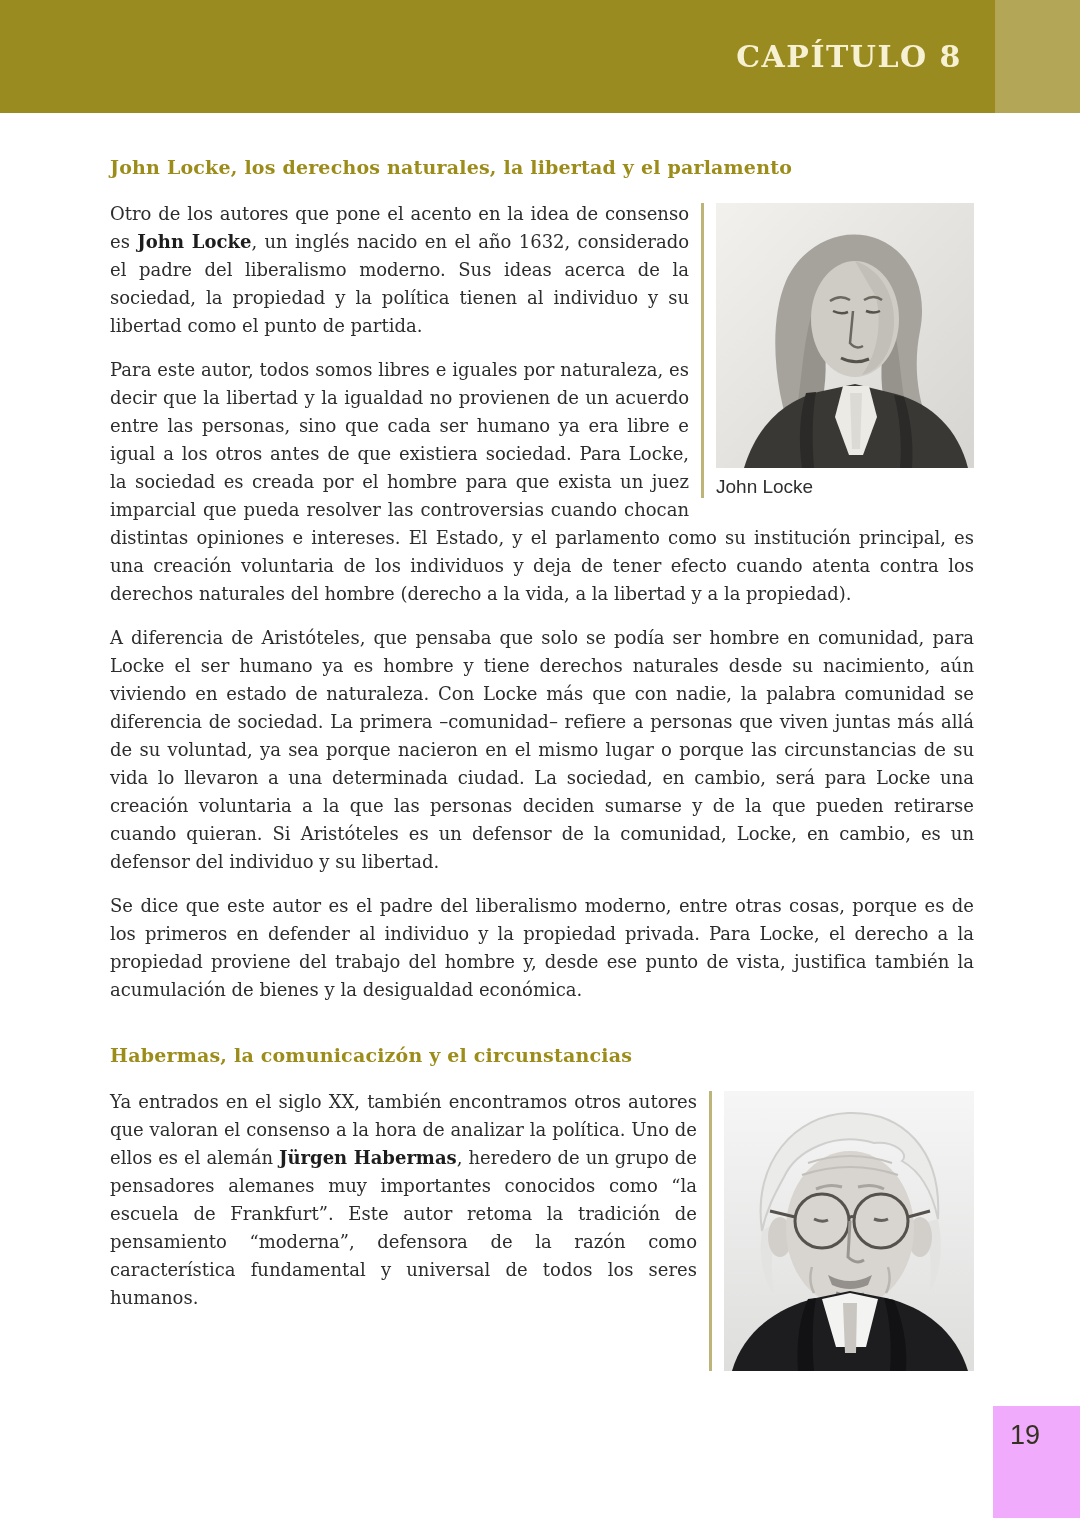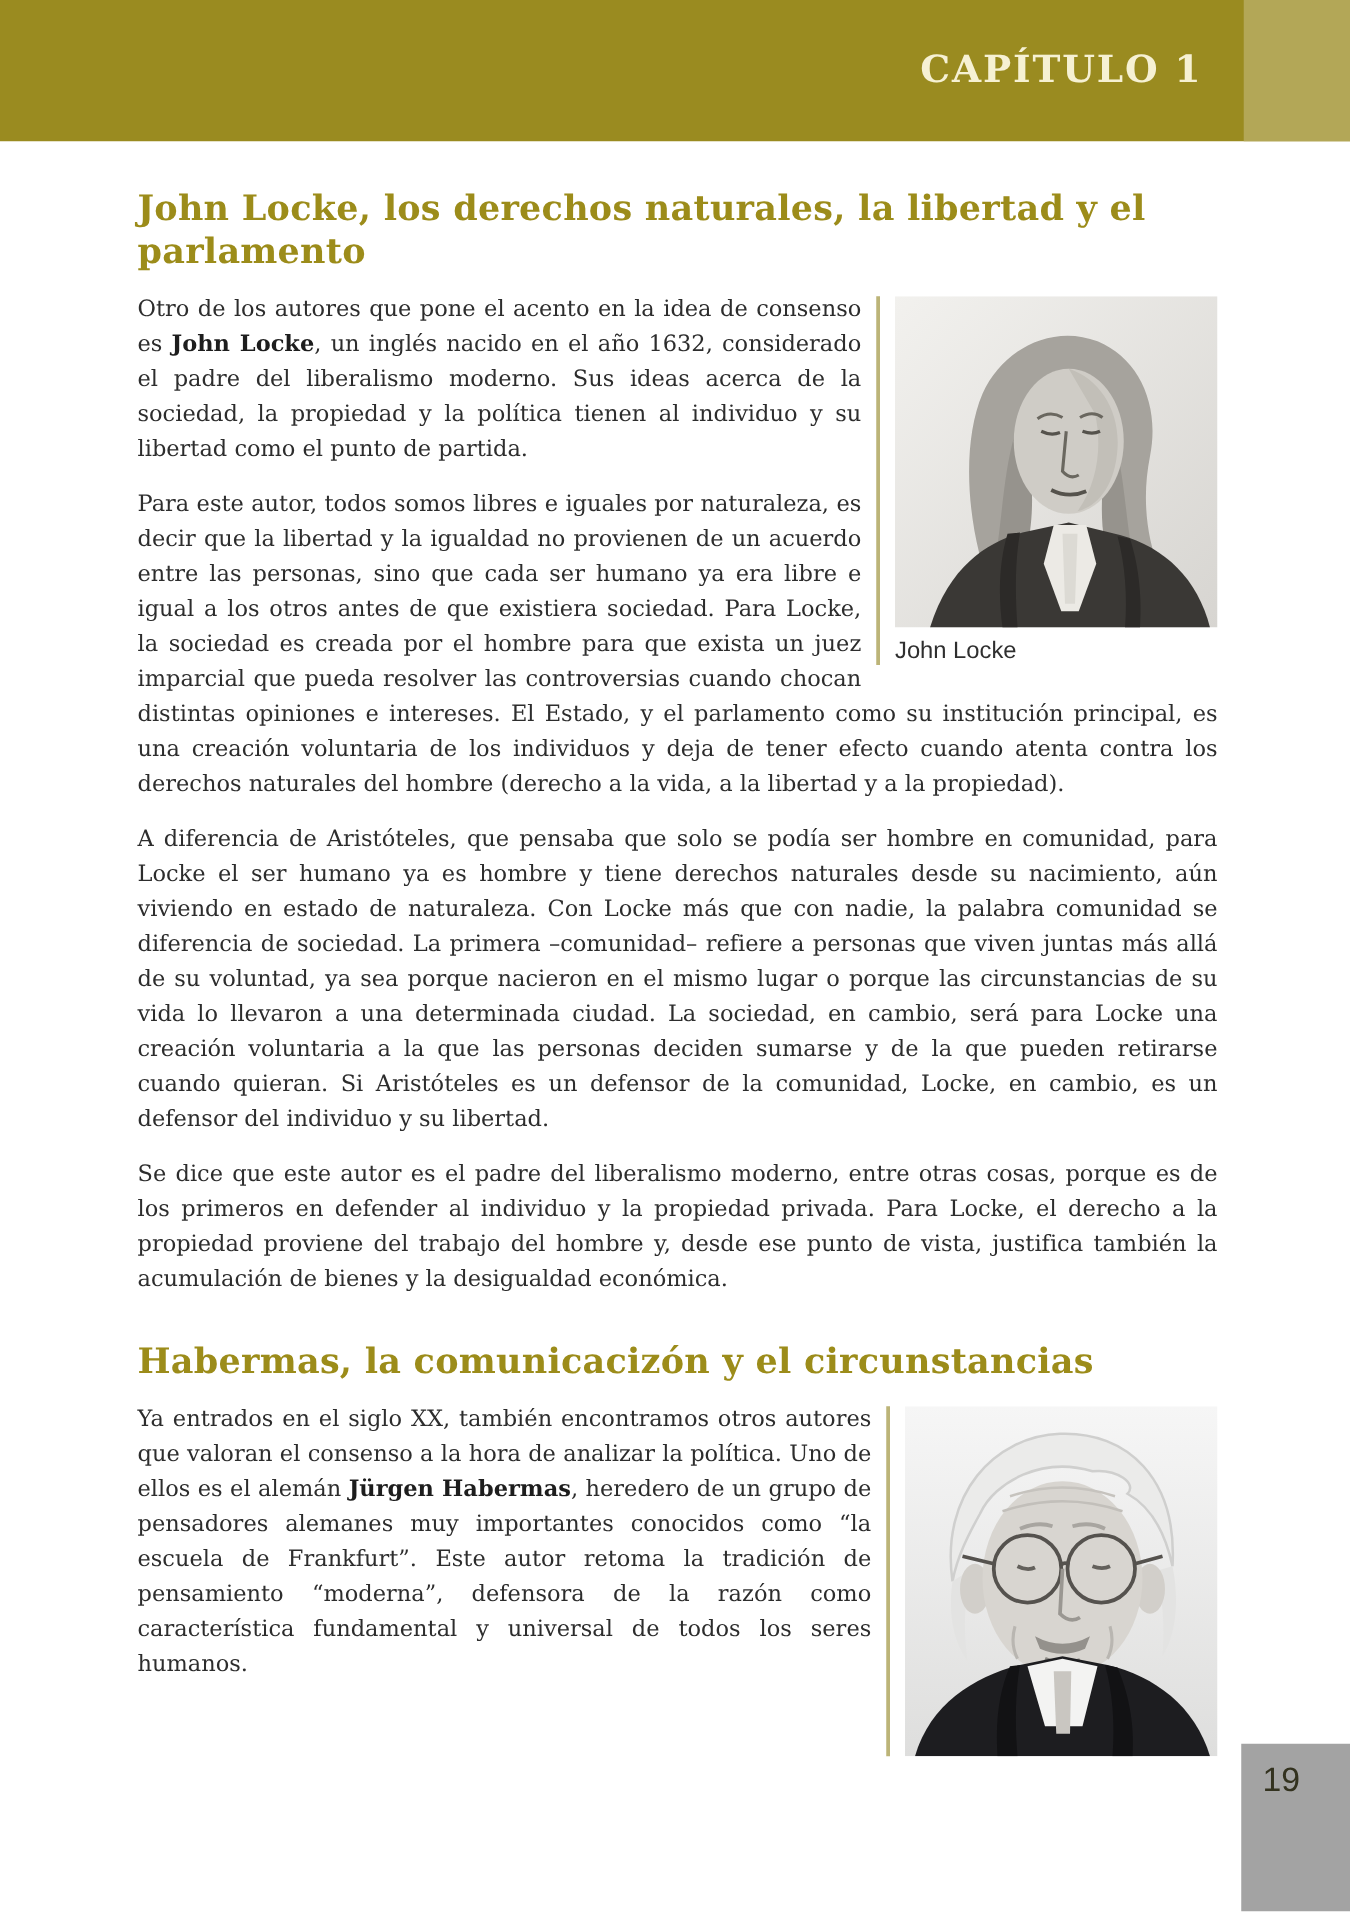--- a/index.html
+++ b/index.html
@@ -31,21 +31,21 @@
     font-family: "DejaVu Serif", serif;
   }
 
   
   .content {
     position: absolute; left: 110px; top: 150px;
     width: 864px;
   }
   h2.section-heading {
     color: #9c8c1a;
-    font-size: 28px; font-weight: bold;
+    font-size: 19px; font-weight: bold;
     margin: 0 0 16px 0;
     line-height: 34px;
     letter-spacing: 0.2px;
   }
   h2.second { margin-top: 34px; }
   p.body-par {
     font-size: 18px;
     line-height: 28px;
     text-align: justify;
     color: #2d2d2d;
@@ -63,38 +63,38 @@
   figure.side-fig svg { display: block; }
   figcaption {
     font-family: "Liberation Sans", sans-serif;
     font-size: 19px;
     color: #2f2f2f;
     margin-top: 8px;
   }
 
   
   .pagenum-block {
-    position: absolute; right: 0; bottom: 4px;
-    width: 87px; height: 134px;
-    background: #a3a3a3;
+    position: absolute; right: 0; bottom: 15px;
+    width: 87px; height: 112px;
+    background: #f0abfc;
   }
   .pagenum-block span {
     display: inline-block;
     margin: 14px 0 0 17px;
     font-family: "Liberation Sans", sans-serif;
     font-size: 27px;
     color: #33321f;
   }
 </style>
 </head>
 <body>
 
 <div class="header">
   <div class="header-light-strip"></div>
-  <div class="chapter-label">CAPÍTULO 1</div>
+  <div class="chapter-label">CAPÍTULO 8</div>
 </div>
 
 <div class="content">
 
   <section>
     <h2 class="section-heading">John Locke, los derechos naturales, la libertad y el parlamento</h2>
 
     <figure class="side-fig">
       <svg viewBox="0 0 258 265" width="258" height="265" xmlns="http://www.w3.org/2000/svg">
         <defs>

